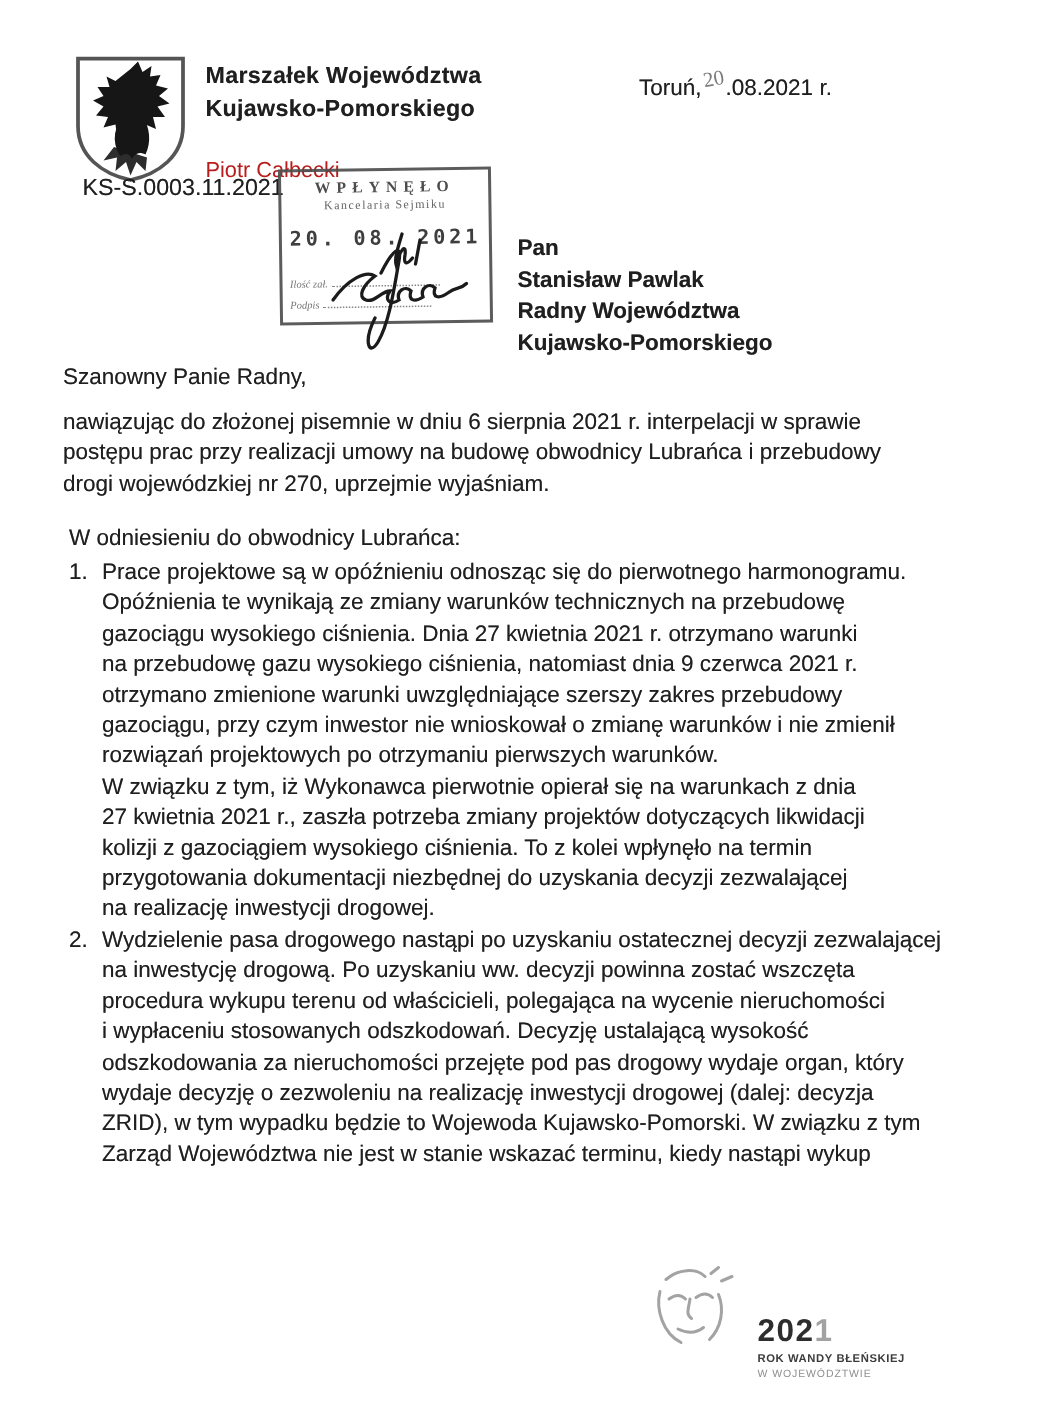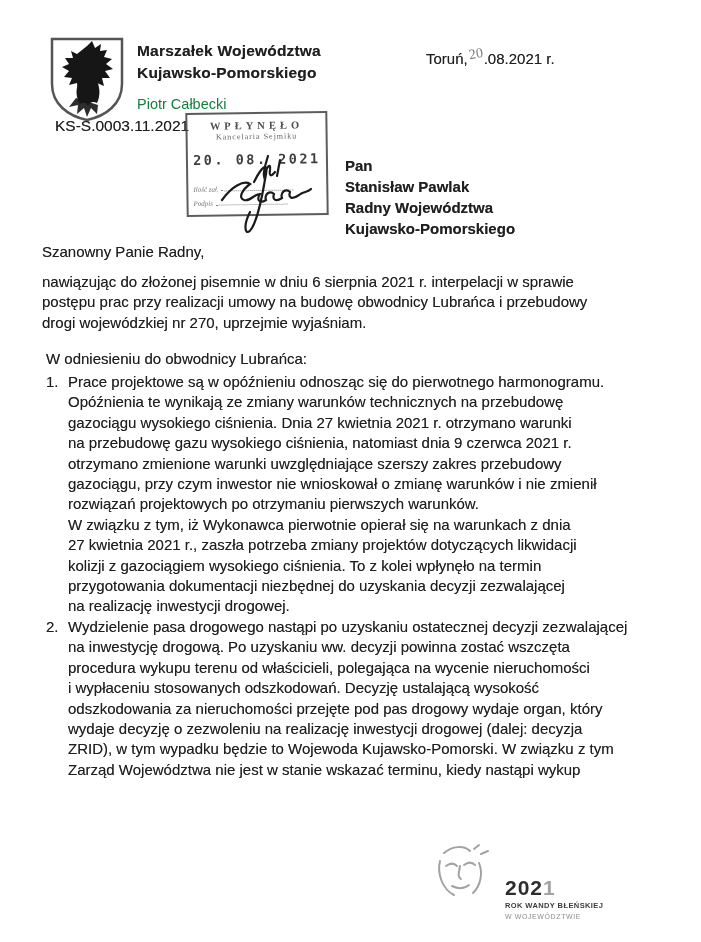--- a/index.html
+++ b/index.html
@@ -7,21 +7,21 @@
     position:relative;width:701px;height:942px;background:#ffffff;
     font-family:"Liberation Sans",sans-serif;color:#1f1f1f;overflow:hidden;
   }
   .abs{position:absolute;}
   .txt{white-space:nowrap;text-shadow:0 0 .4px rgba(20,20,20,.55);}
 
   
   .coa{left:46px;top:36px;width:82px;height:86px;}
   .sender{left:137px;top:40px;line-height:22px;}
   .sender-title{font-weight:700;font-size:15.5px;letter-spacing:.2px;}
-  .sender-name{color:#15803d;font-size:14.5px;text-shadow:none;margin-top:9px;}
+  .sender-name{color:#b91c1c;font-size:14.5px;text-shadow:none;margin-top:19px;}
   .dateline{left:426px;top:50px;font-size:15px;}
   .hand-day{display:inline-block;color:#7a7a7a;font-family:"Liberation Serif",serif;
     font-size:14px;transform:translateY(-6px) rotate(-10deg);text-shadow:none;margin:0 1px;}
   .refnum{left:55px;top:117px;font-weight:400;font-size:15.5px;}
 
   
   .stamp{left:186px;top:112px;width:138px;height:100px;border:2px solid #4f4f4f;
     transform:rotate(-.8deg);text-align:center;color:#3d3d3d;
     font-family:"Liberation Serif",serif;opacity:.92;}
   .stamp-title{margin-top:6px;font-size:10.5px;font-weight:700;letter-spacing:4px;}

